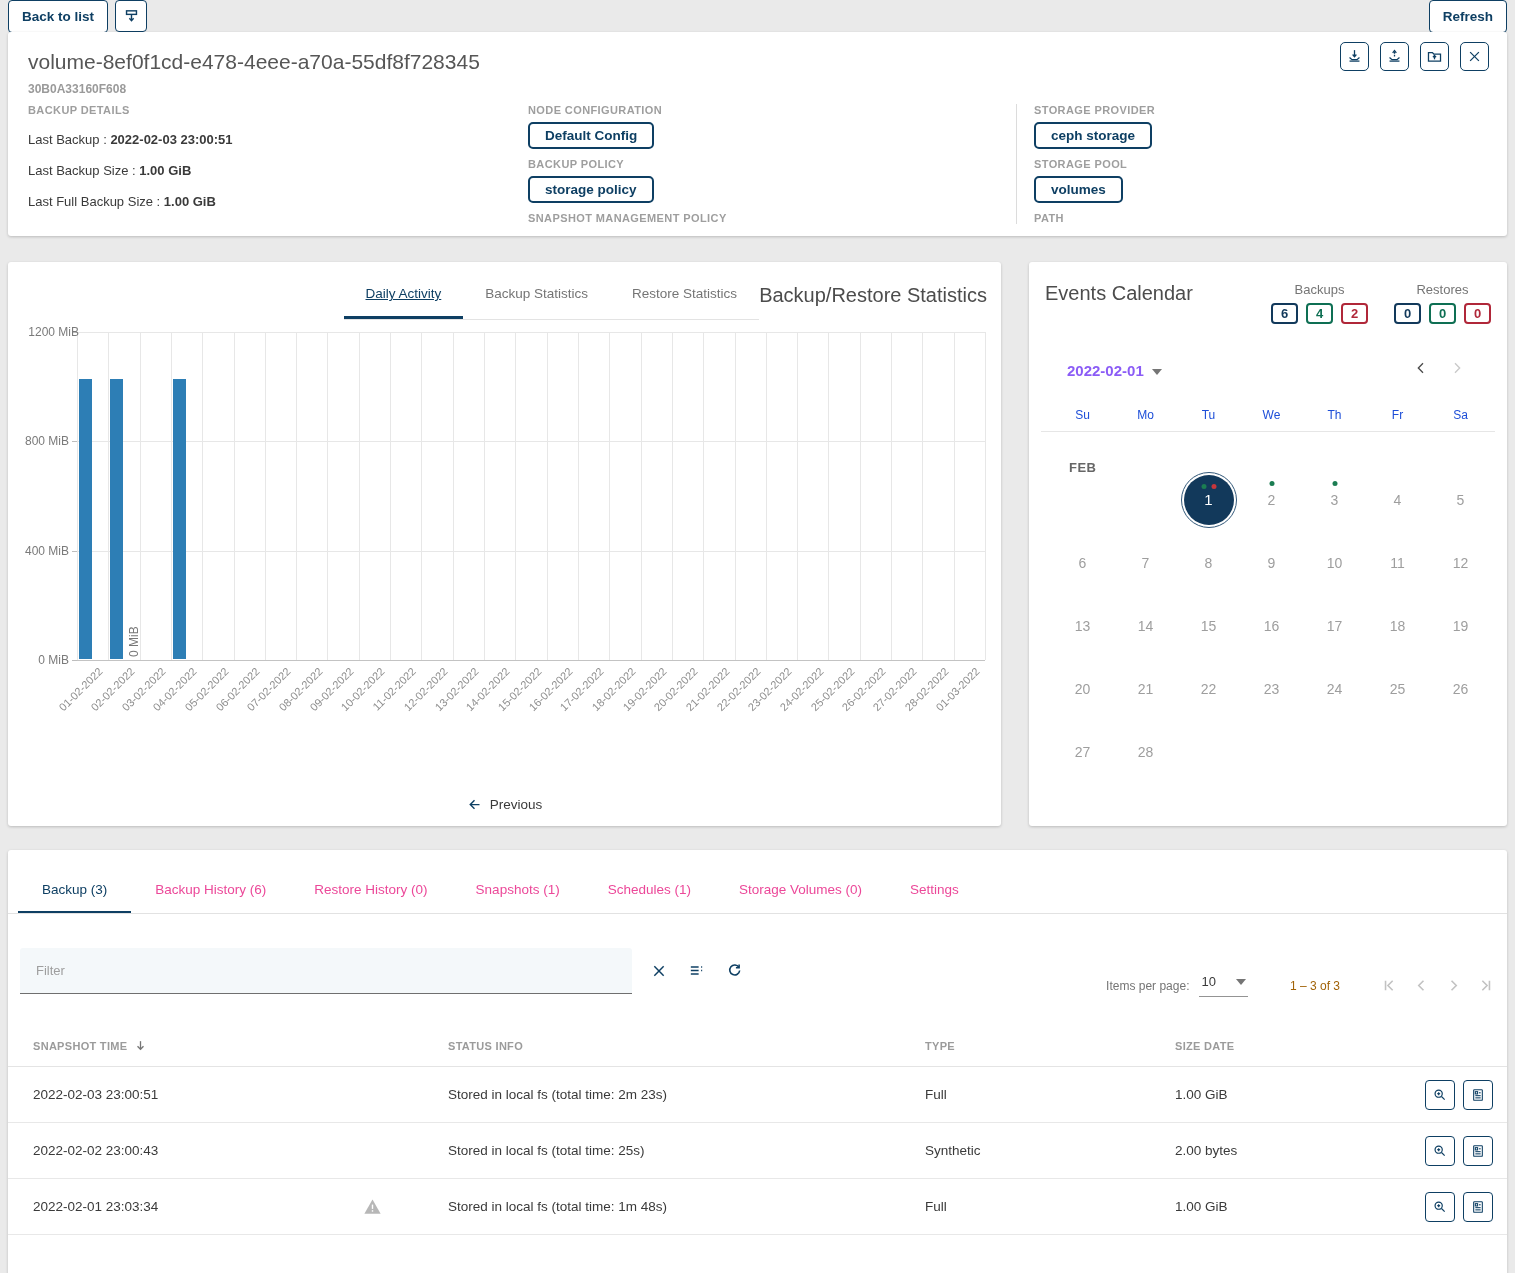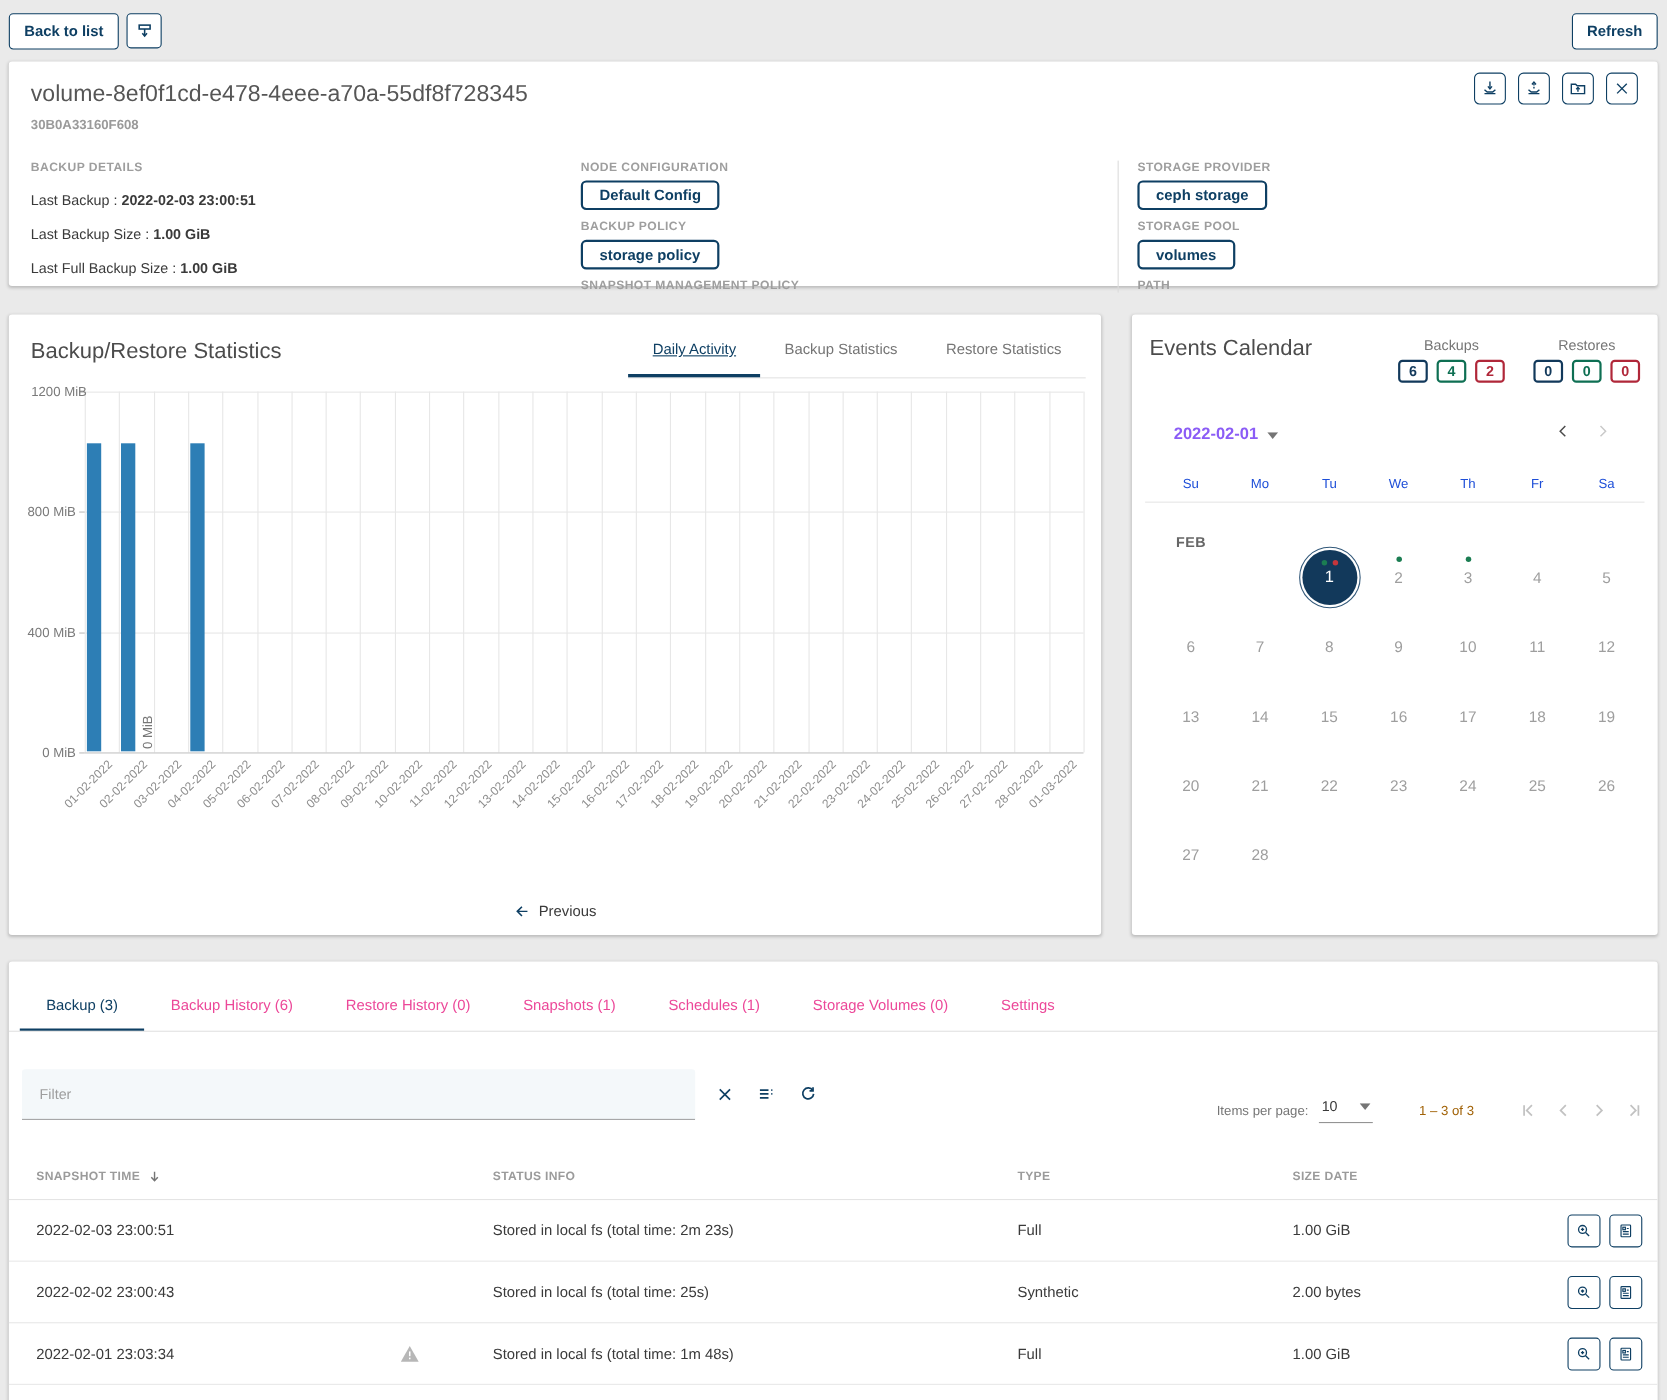--- a/index.html
+++ b/index.html
@@ -5,40 +5,40 @@
   * { box-sizing: border-box; }
   html,body { margin:0; padding:0; }
   body {
     width:1515px; height:1273px; background:#eaeaea;
     font-family:"Liberation Sans", sans-serif; overflow:hidden; position:relative;
     color:#3a3a3a;
   }
   .card { background:#fff; border-radius:3px; box-shadow:0 1px 3px rgba(0,0,0,.2); }
 
   
-  .topbar { height:56px; display:flex; align-items:center; padding:0 8px; }
+  .topbar { height:32px; display:flex; align-items:center; padding:0 8px; }
   .btn {
     background:#fff; border:1px solid #0e3f63; color:#0e3f63; font-weight:bold;
     font-size:13.5px; border-radius:4px; padding:8px 13px; cursor:pointer;
     font-family:"Liberation Sans", sans-serif;
   }
   .icon-btn {
     background:#fff; border:1px solid #0e3f63; color:#0e3f63; border-radius:4px;
     width:32px; height:32px; display:flex; align-items:center; justify-content:center; cursor:pointer;
   }
   .topbar .icon-btn { margin-left:7px; }
   .topbar .spacer { flex:1; }
 
   
   #volume-card { margin:0 8px; height:204px; position:relative; padding:18px 20px 0 20px; }
   #volume-title { font-size:21px; color:#565656; font-weight:normal; margin:0; }
   #volume-subtitle { font-size:12px; font-weight:bold; color:#9a9a9a; margin-top:8px; }
   .head-actions { position:absolute; top:10px; right:18px; display:flex; gap:11px; }
   .head-actions .icon-btn { width:29px; height:29px; border-radius:5px; }
-  .vc-cols { display:flex; margin-top:26px;justify-content:space-between; }
+  .vc-cols { display:flex; margin-top:8px;justify-content:space-between; }
   .vc-col1 { width:500px; }
   .vc-col2 { width:488px; }
   .vc-col3 { flex:1; border-left:1px solid #dcdcdc; padding-left:17px; }
   .sec-label { font-size:11px; font-weight:bold; color:#9e9e9e; letter-spacing:.4px; }
   .kv { font-size:13px; color:#3a3a3a; margin-top:16px; }
   .kv b { font-weight:bold; }
   .chip {
     display:inline-block; border:2px solid #0e3f63; border-radius:5px; color:#0e3f63;
     font-weight:bold; font-size:13.5px; padding:4px 15px; margin:6px 0 9px 0; background:#fff; cursor:pointer;
   }
@@ -223,26 +223,26 @@
       <div><span class="chip">volumes</span></div>
       <div class="sec-label">PATH</div>
     </div>
   </div>
 </div>
 
 <div class="mid">
 
   <div class="card" id="stats-card">
     <div class="stats-head">
-      <div id="stats-title">Backup/Restore Statistics</div>
       <div id="stats-tabs">
           <div class="s-tab active">Daily Activity</div>
           <div class="s-tab">Backup Statistics</div>
           <div class="s-tab">Restore Statistics</div>
         </div>
+      <div id="stats-title">Backup/Restore Statistics</div>
     </div>
     <div id="plot">
         <div class="gl-v" style="left: 0px;"></div>
         <div class="gl-v" style="left: 31.31px;"></div>
         <div class="gl-v" style="left: 62.62px;"></div>
         <div class="gl-v" style="left: 93.93px;"></div>
         <div class="gl-v" style="left: 125.24px;"></div>
         <div class="gl-v" style="left: 156.55px;"></div>
         <div class="gl-v" style="left: 187.86px;"></div>
         <div class="gl-v" style="left: 219.17px;"></div>

